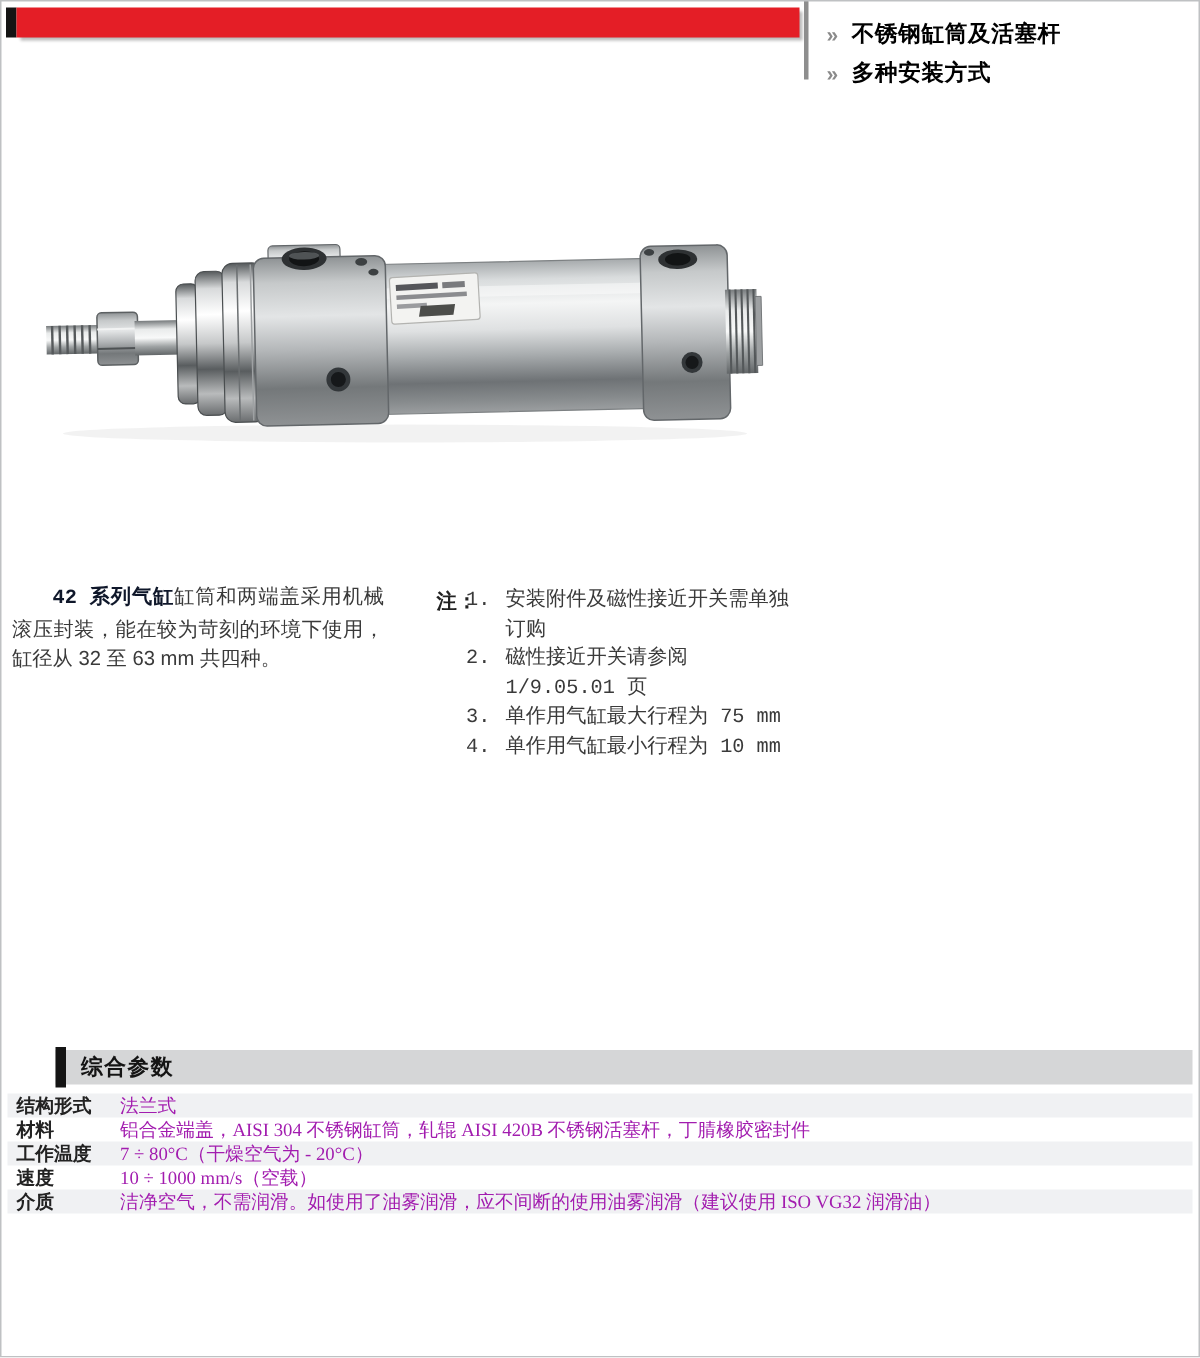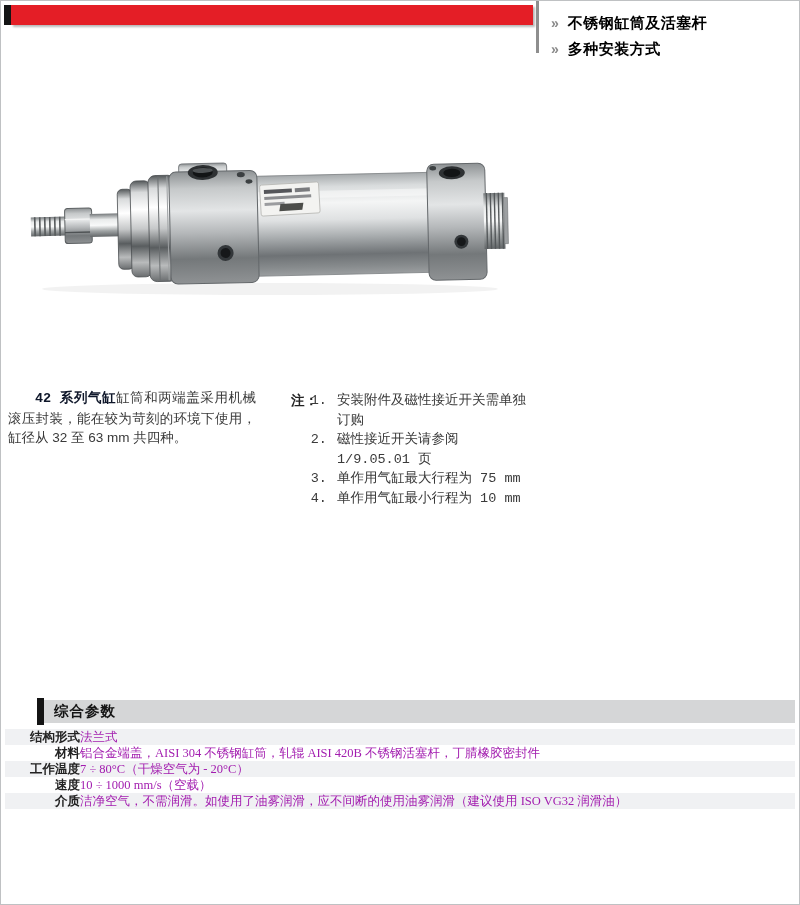--- a/index.html
+++ b/index.html
@@ -42,21 +42,21 @@
   .notes li{padding-left:2px;font-family:Liberation Mono, monospace;}
 
   
   .spec{position:absolute;left:5px;top:700px;width:790px;}
   .spec-header{position:relative;height:23px;background:var(--hdr-bg);display:flex;align-items:center;margin-left:32px;}
   .spec-accent{position:absolute;left:0;top:-2px;width:7px;height:27px;background:var(--tab);}
   .spec-title{margin-left:17px;font-size:14.5px;font-weight:bold;color:#141414;letter-spacing:1px;}
   .spec-body{margin-top:6px;}
   .spec-row{display:flex;font-size:12.5px;line-height:16px;align-items:flex-start;}
   .spec-row:nth-child(odd){background:var(--stripe);}
-  .spec-row-label{width:75px;padding-left:6px;font-weight:bold;color:#222;flex-shrink:0;text-align:right;}
+  .spec-row-label{width:75px;padding-left:6px;font-weight:bold;color:#222;flex-shrink:0;}
   .spec-row-value{white-space:pre-line;color:#a21caf;flex:1;font-family:Liberation Serif, serif;}
 </style>
 </head>
 <body>
 
 <div class="page-frame"></div>
 
 <div class="black-tab"></div>
 <div class="red-bar"></div>
 <div class="top-divider"></div>

